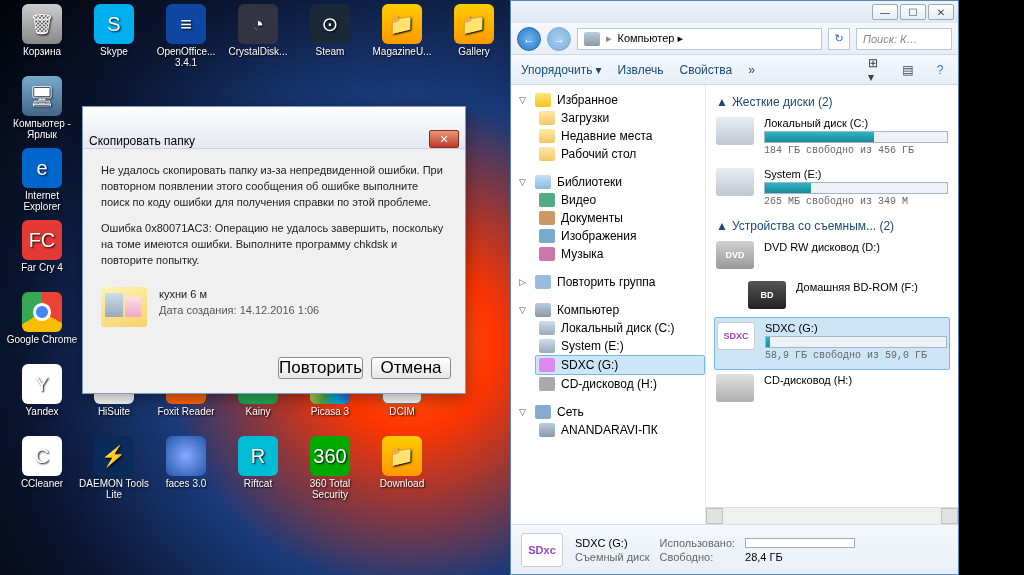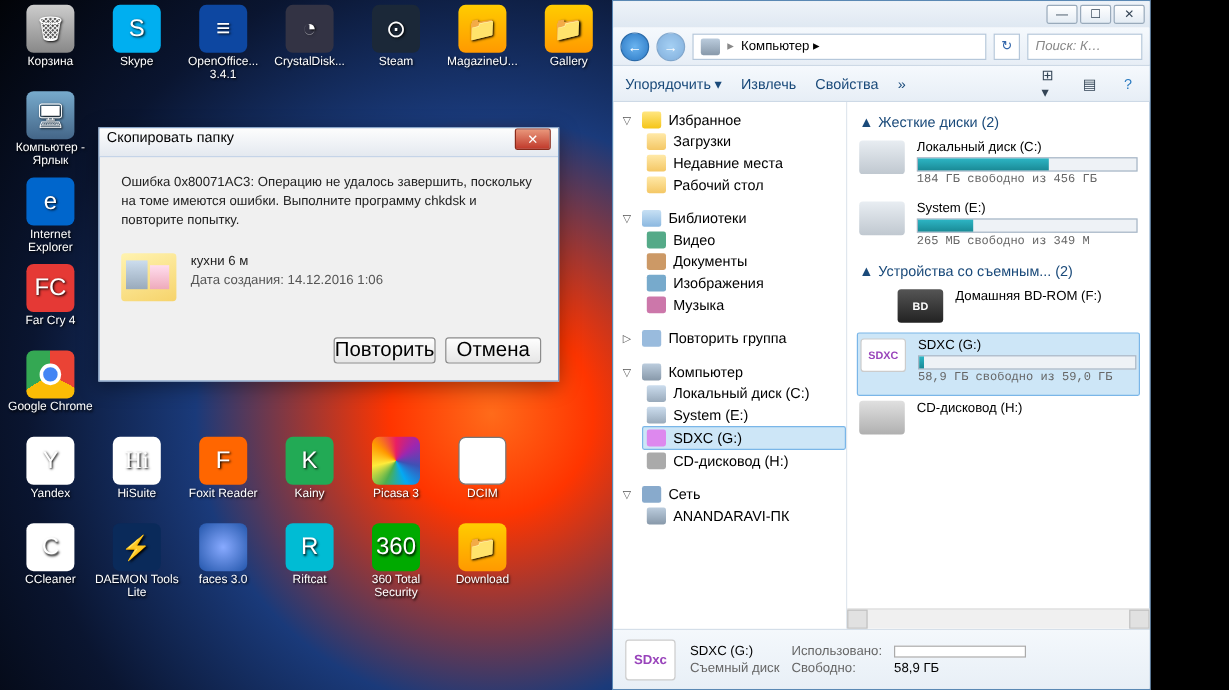--- a/index.html
+++ b/index.html
@@ -30,21 +30,21 @@
 .ico-kainy{background:#2a5;}
 .ico-picasa{background:conic-gradient(#e91e63,#9c27b0,#3f51b5,#03a9f4,#4caf50,#ffeb3b,#ff9800,#e91e63);border-radius:50%;}
 .ico-360{background:#0a0;}
 .ico-dl{background:linear-gradient(#fc0,#f90);}
 .ico-rc{background:#00bcd4;}
 .ico-faces{background:radial-gradient(#8af,#25a);}
 .ico-dcim{background:#fff;color:#000;border:1px solid #777;}
 
 
 .dialog { position: absolute; left: 82px; top: 106px; width: 384px; background: #f0f0f0; border: 1px solid #7a9cc6; box-shadow: 0 4px 16px rgba(0,0,0,.4); }
-.dialog-title { height: 24px; background: linear-gradient(#fdfdfd,#e4e9f0); display: flex; align-items: flex-start; padding: 0 6px; font-size: 12px; border-bottom: 1px solid #c5d4e8; }
+.dialog-title { height: 42px; background: linear-gradient(#fdfdfd,#e4e9f0); display: flex; align-items: flex-end; padding: 0 6px; font-size: 12px; border-bottom: 1px solid #c5d4e8; }
 .dialog-title .close { margin-left: auto; width: 30px; height: 18px; background: linear-gradient(#e9967a,#c0392b); border: 1px solid #8a2a1a; border-radius: 2px; color: #fff; font-size: 11px; display:flex;align-items:center;justify-content:center; cursor:pointer;}
 .dialog-body { padding: 14px 18px; font-size: 11px; color: #222; line-height: 1.45; }
 .dialog-body p { margin-bottom: 10px; }
 .dlg-folder { display: flex; align-items: flex-start; gap: 12px; margin: 18px 0 6px; }
 .dlg-folder-ico { width: 46px; height: 40px; background: linear-gradient(160deg,#fff3b0,#f6d36b); border-radius: 3px; position: relative; }
 .dlg-folder-ico::before{content:"";position:absolute;left:4px;top:6px;width:18px;height:24px;background:linear-gradient(#cde,#9ab);}
 .dlg-folder-ico::after{content:"";position:absolute;left:24px;top:10px;width:16px;height:20px;background:linear-gradient(#fde,#eab);}
 .dialog-buttons { display: flex; justify-content: flex-end; gap: 8px; padding: 10px 14px 14px; }
 .dialog-buttons button { min-width: 80px; height: 22px; font-size: 17px; background: linear-gradient(#fefefe,#e6e6e6); border: 1px solid #8c8c8c; border-radius: 3px; cursor: pointer; }
 
@@ -234,20 +234,21 @@
       </div>
     </div>
 </div>
 
 <div class="dialog">
   <div class="dialog-title">
     <span>Скопировать папку</span>
     <div class="close">✕</div>
   </div>
   <div class="dialog-body">
+    <p>Не удалось скопировать папку из-за непредвиденной ошибки. При повторном появлении этого сообщения об ошибке выполните поиск по коду ошибки для получения справки по этой проблеме.</p>
     <p>Ошибка 0x80071AC3: Операцию не удалось завершить, поскольку на томе имеются ошибки. Выполните программу chkdsk и повторите попытку.</p>
     <div class="dlg-folder">
       <div class="dlg-folder-ico"></div>
       <div>
         <div>кухни 6 м</div>
         <div style="color:#555">Дата создания: 14.12.2016 1:06</div>
       </div>
     </div>
   </div>
   <div class="dialog-buttons">
@@ -395,20 +396,26 @@
                 <div class="drive-bar-fill" style="width:25%"></div>
               </div>
               <div class="drive-free">265 МБ свободно из 349 М</div>
             </div>
           </div>
           <div class="group-head">
             <span>▲</span>
             <span>Устройства со съемным... (2)</span>
           </div>
           <div class="drive">
+            <div class="drv-ico drv-dvd">DVD</div>
+            <div class="drive-info">
+              <div class="drive-name">DVD RW дисковод (D:)</div>
+            </div>
+          </div>
+          <div class="drive">
             <div class="drv-ico drv-bd">BD</div>
             <div class="drive-info">
               <div class="drive-name">Домашняя BD-ROM (F:)</div>
             </div>
           </div>
           <div class="drive sel">
             <div class="drv-ico drv-sd">SDXC</div>
             <div class="drive-info">
               <div class="drive-name">SDXC (G:)</div>
               <div class="drive-bar">
@@ -428,18 +435,18 @@
     </div>
   </div>
   <div class="ex-statusbar">
     <div class="st-ico">SDxc</div>
     <div class="st-grid">
       <div style="font-weight:500">SDXC (G:)</div>
       <div class="st-lbl">Использовано:</div>
       <div class="st-bar"></div>
       <div class="st-lbl">Съемный диск</div>
       <div class="st-lbl">Свободно:</div>
-      <div>58,9 ГБ</div>
+      <div>28,4 ГБ</div>
     </div>
   </div>
 </div>
 
 <div class="blackbar"></div>
 
 </body></html>

